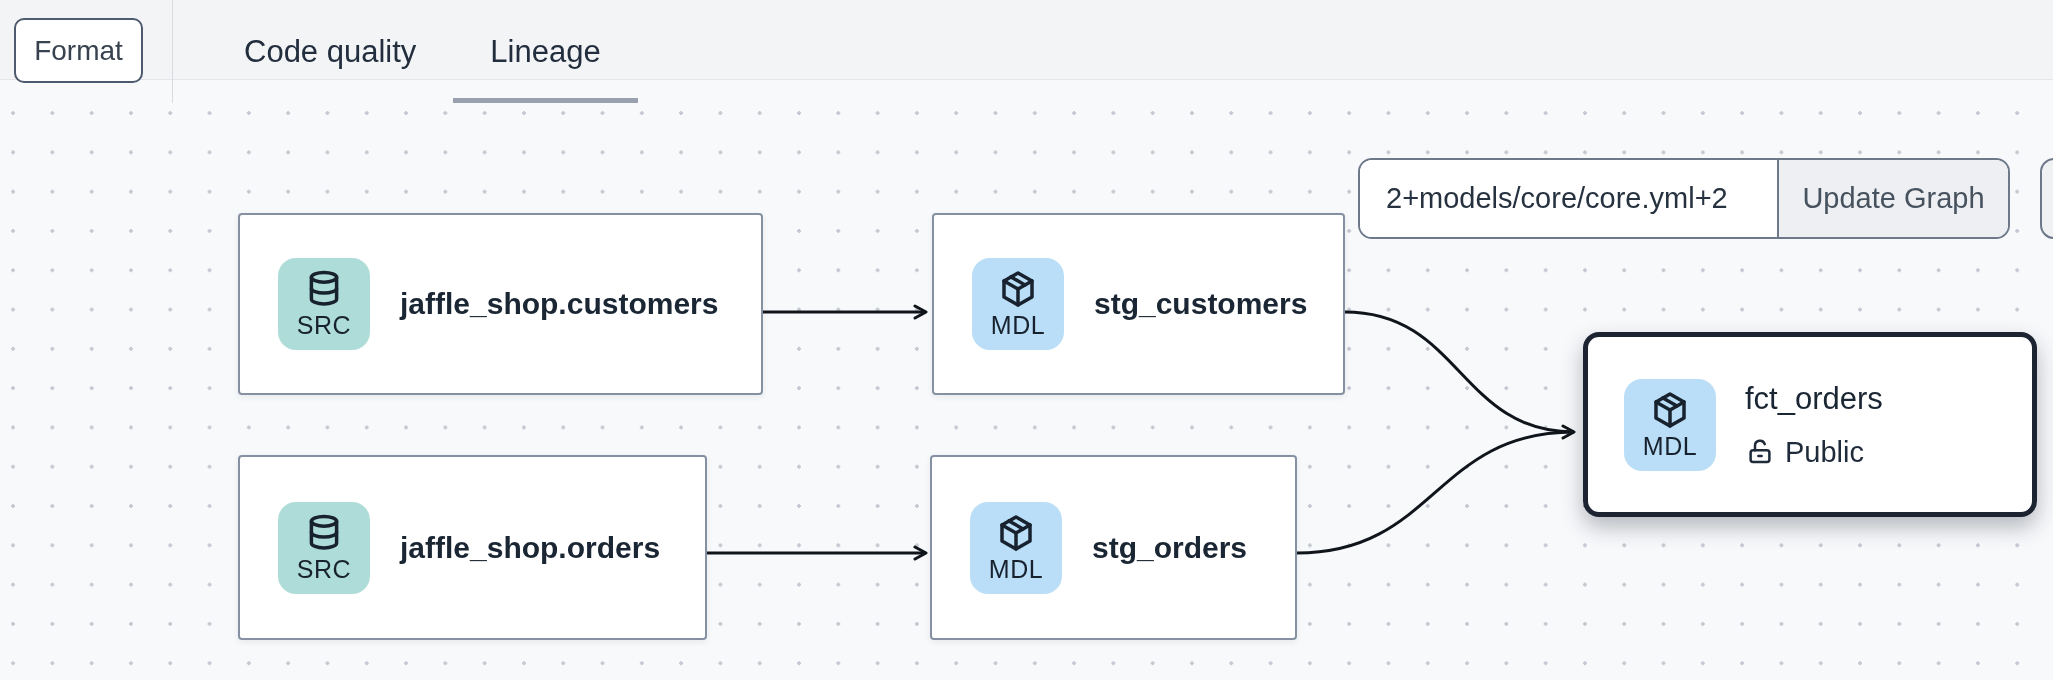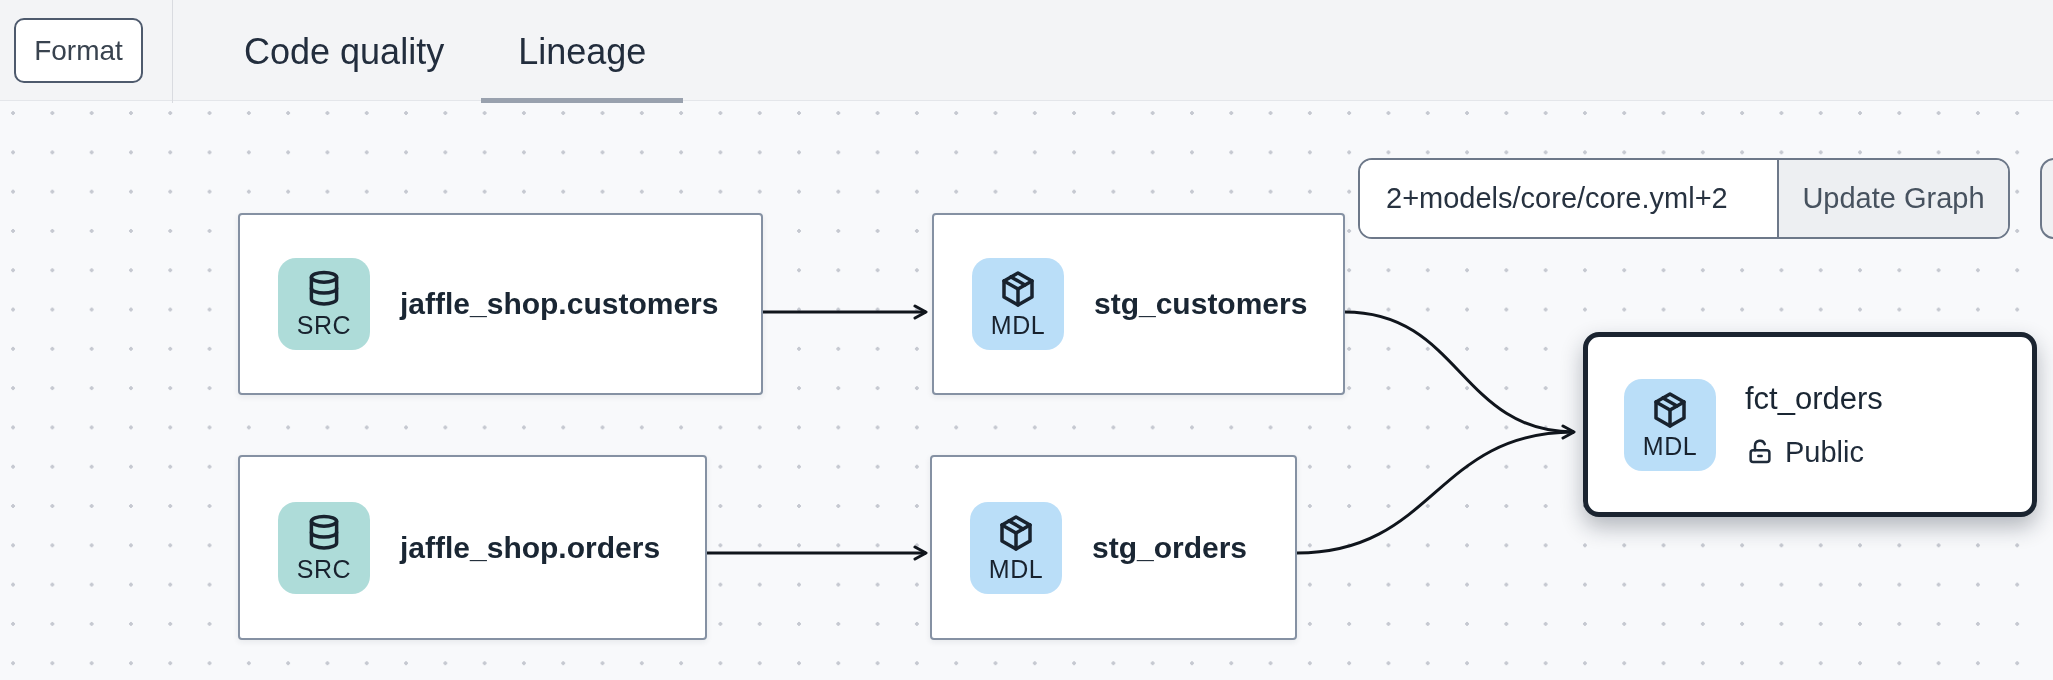--- a/index.html
+++ b/index.html
@@ -1,31 +1,31 @@
 <!DOCTYPE html>
 <html><head>
 <meta charset="utf-8">
 <style>
   * { margin:0; padding:0; box-sizing:border-box; }
   html,body { width:2053px; height:680px; overflow:hidden;
     font-family:"Liberation Sans","DejaVu Sans",sans-serif; }
   .page { position:relative; width:2053px; height:680px; background:#f8f9fb; }
 
   
-  .header { position:absolute; top:0; left:0; width:2053px; height:101px;
+  .header { position:absolute; top:0; left:0; width:2053px; height:80px;
     background:#f3f4f6; border-bottom:1px solid #e4e6ea; z-index:5; }
   .format-btn { position:absolute; left:14px; top:18px; width:129px; height:65px;
     background:#ffffff; border:2px solid #4e5a6d; border-radius:10px;
     font-size:28px; color:#39434f; display:flex; align-items:center; justify-content:center;
     cursor:pointer; }
   .header-divider { position:absolute; left:172px; top:0; width:1px; height:103px;
     background:#d9dbe0; }
   .tabs { position:absolute; left:207px; top:0; height:103px; display:flex; }
   .tab { position:relative; height:103px; padding:0 37px; display:flex;
-    align-items:center; font-size:36px; color:#222d3d; cursor:pointer; }
+    align-items:center; font-size:31px; color:#222d3d; cursor:pointer; }
   .tab-underline { display:none; }
   .tab.active .tab-underline { display:block; position:absolute; left:0; right:0;
     bottom:0; height:5px; background:#99a1ae; }
 
   
   .canvas { position:absolute; top:103px; left:0; width:2053px; height:577px;
     background-color:#f8f9fb;
     background-image:radial-gradient(circle,#c6c9d1 1.6px,rgba(0,0,0,0) 1.9px);
     background-size:39.3px 39.3px; background-position:-6.6px -9.6px; }
 

